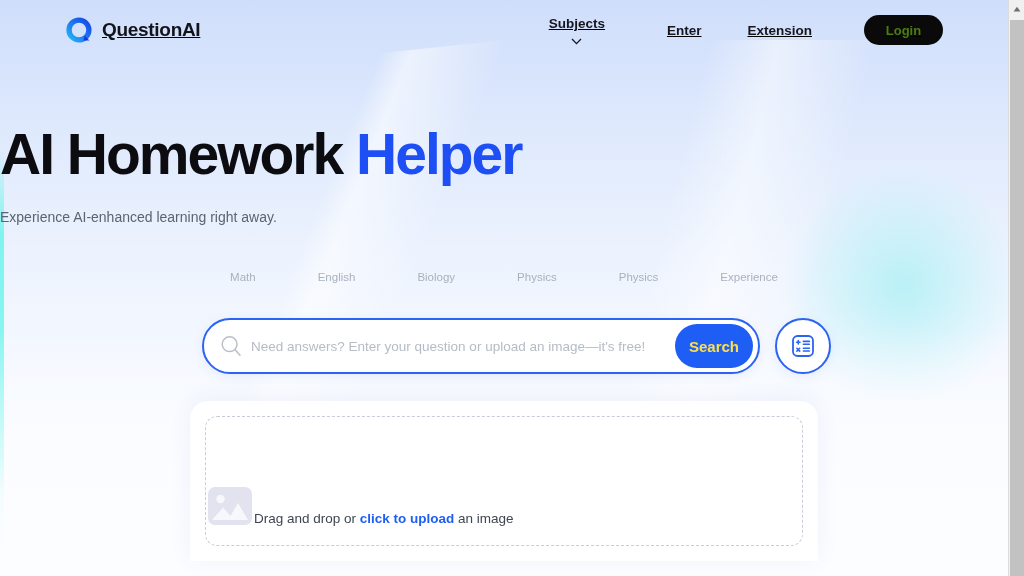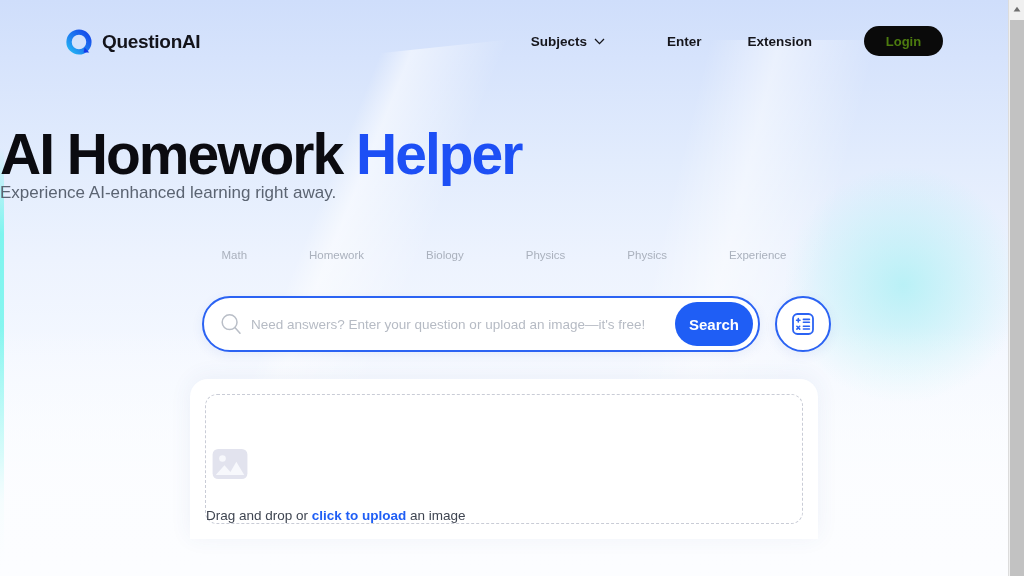--- a/index.html
+++ b/index.html
@@ -72,22 +72,23 @@
     width: 1008px; height: 250px;
     background: linear-gradient(180deg, rgba(250,252,255,0) 0%, rgba(252,253,255,.9) 70%, #fcfdff 100%);
   }
 
   
   header.nav {
     position: relative;
     z-index: 5;
     height: 60px;
     display: flex;
-    align-items: flex-end;
-    padding: 4px 65px;
+    align-items: center;
+    padding: 14px 65px;
+    text-decoration: underline;
   }
 
   .brand {
     display: flex;
     align-items: center;
     gap: 9px;
     cursor: pointer;
   }
   .brand-mark { width: 28px; height: 28px; display: block; }
   .brand-name {
@@ -106,21 +107,21 @@
   .nav-link {
     font-size: 13.5px;
     font-weight: bold;
     color: #16161c;
     cursor: pointer;
     display: flex;
     align-items: center;
     gap: 7px;
     padding: 6px 0;
   }
-  .nav-gap-1 { margin-right: 62px; }
+  .nav-gap-1 { margin-right: 62px; flex-direction: column; }
   .nav-gap-2 { margin-right: 46px; }
   .nav-gap-3 { margin-right: 52px; }
   .chev { width: 11px; height: 7px; display: block; }
 
   .login-btn {
     background: #0a0a0a;
     color: #4d7c0f;
     font-size: 13px;
     font-weight: bold;
     border: none;
@@ -139,21 +140,22 @@
   }
   .headline {
     font-size: 57px;
     font-weight: bold;
     letter-spacing: -2px;
     color: #0b0b10;
     line-height: 1;
   }
   .headline .accent { color: #1d4ff5; }
   .subhead {
-    font-size: 17px;
+    margin-top: 26px;
+    font-size: 14px;
     color: #5b6472;
   }
 
   
   .subjects {
     position: relative;
     z-index: 4;
     margin-top: 46px;
     display: flex;
     justify-content: center;
@@ -196,21 +198,21 @@
     background: transparent;
     font-family: "Liberation Sans", sans-serif;
     font-size: 13.5px;
     color: #31353d;
     height: 100%;
   }
   .search-input::placeholder { color: #b6bbc4; }
   .search-btn {
     flex: none;
     background: #1f5ef5;
-    color: #ffffff;
+    color: #fde047;
     font-size: 15px;
     font-weight: bold;
     border: none;
     border-radius: 22px;
     height: 44px;
     width: 78px;
     cursor: pointer;
     font-family: "Liberation Sans", sans-serif;
   }
   .calc-btn {
@@ -236,22 +238,22 @@
     border-radius: 18px 18px 0 0;
     padding: 15px;
     box-shadow: 0 -2px 22px rgba(60,90,160,.07);
     height: 160px;
   }
   .dropzone {
     border: 1.5px dashed #c9ccd6;
     border-radius: 12px;
     height: 100%;
     display: flex;
-    flex-direction: column;
-    align-items: flex-start;
+    flex-direction: row;
+    align-items: center;
     padding-top: 50px;
     cursor: pointer;
   }
   .ph-icon { width: 48px; height: 48px; display: block; }
   .dz-text {
     margin-top: 25px;
     font-size: 13.5px;
     color: #3f4551;
     white-space: nowrap;
   }
@@ -334,21 +336,21 @@
     <section class="hero">
       <h1 class="headline">
         <span>AI Homework</span>
         <span class="accent">Helper</span>
       </h1>
       <p class="subhead">Experience AI-enhanced learning right away.</p>
     </section>
 
     <div class="subjects">
       <span class="subject-chip">Math</span>
-      <span class="subject-chip">Homework</span>
+      <span class="subject-chip">English</span>
       <span class="subject-chip">Biology</span>
       <span class="subject-chip">Physics</span>
       <span class="subject-chip">Physics</span>
       <span class="subject-chip">Experience</span>
     </div>
 
     <div class="search-row">
 
       <div class="search-bar">
         <svg class="magnifier" viewBox="0 0 22 22">

